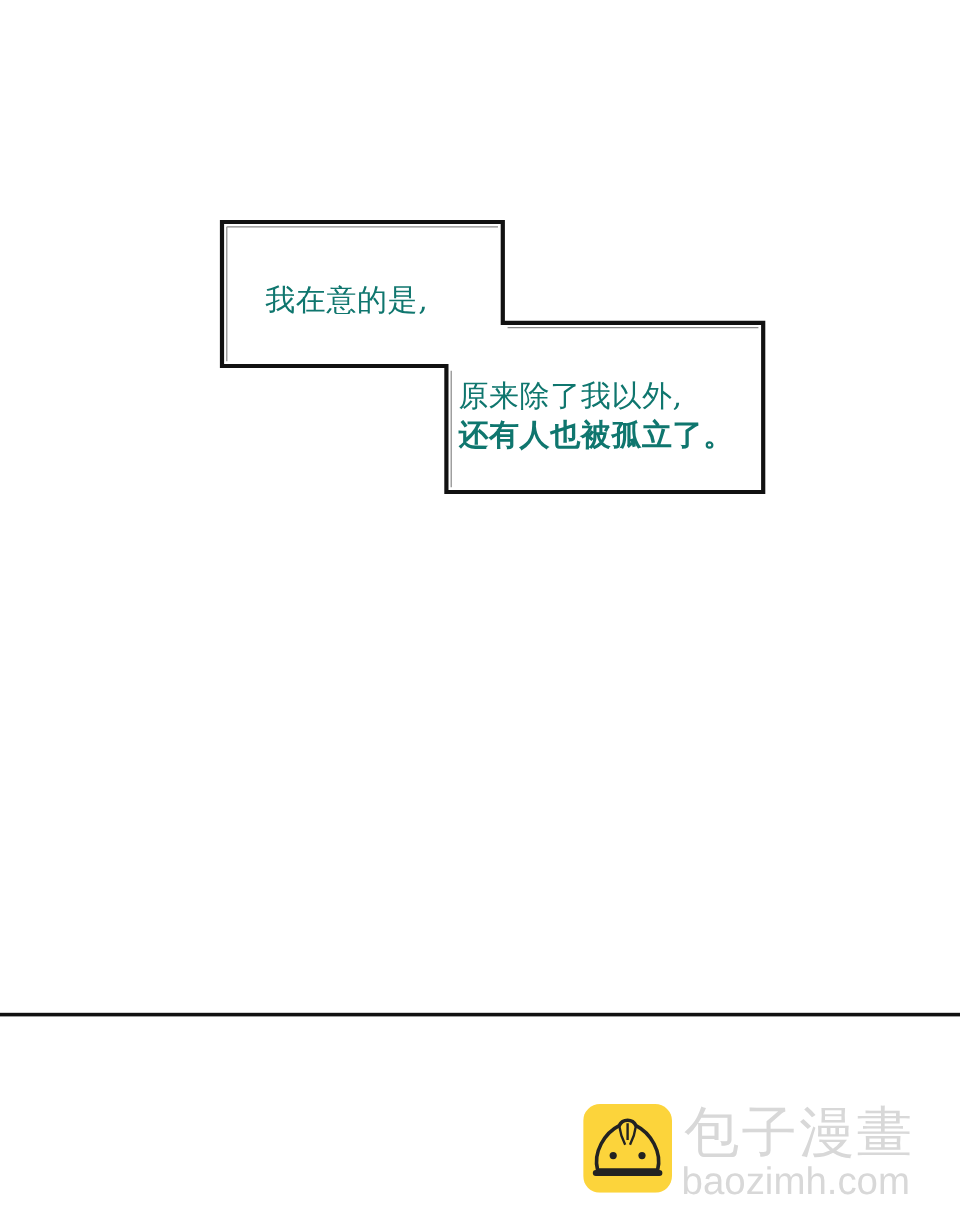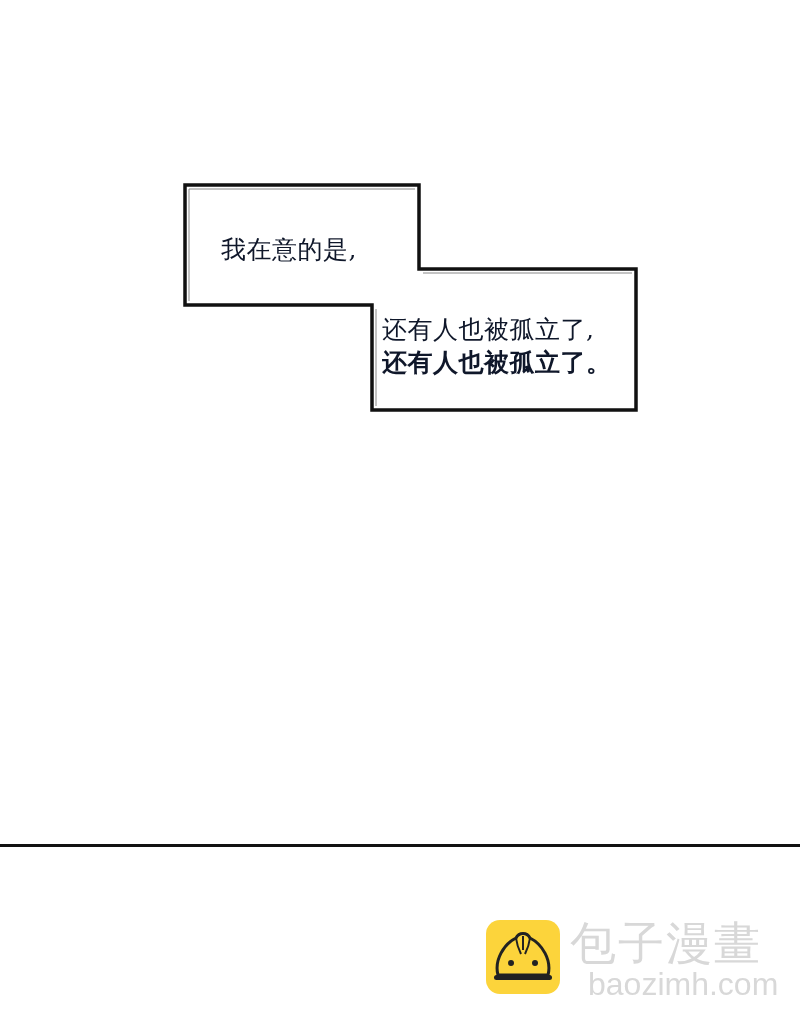--- a/index.html
+++ b/index.html
@@ -1,33 +1,33 @@
 <!DOCTYPE html>
 <html><head>
 <meta charset="utf-8">
 <style>
   html,body{margin:0;padding:0;background:#fff;}
   body{width:800px;height:1026px;position:relative;overflow:hidden;font-family:"DejaVu Sans","Liberation Sans",sans-serif;}
   .caption-shape{position:absolute;left:0;top:0;}
-  .cap-text{position:absolute;color:#0f172a;font-size:25px;line-height:32px;letter-spacing:0.5px;white-space:nowrap;font-family:"DejaVu Serif","Liberation Serif",serif;}
+  .cap-text{position:absolute;color:#0f766e;font-size:25px;line-height:32px;letter-spacing:0.5px;white-space:nowrap;font-family:"DejaVu Serif","Liberation Serif",serif;}
   .divider{position:absolute;left:0;top:844px;width:800px;height:3px;background:#111;}
   .logo{position:absolute;left:486px;top:920px;width:74px;height:74px;}
   .brand-cn{position:absolute;left:570px;top:918px;font-size:46px;line-height:50px;color:#d8d8d8;letter-spacing:2px;font-family:"DejaVu Sans","Liberation Sans",sans-serif;}
-  .brand-url{position:absolute;left:568px;top:966px;font-size:32px;line-height:36px;color:#d8d8d8;font-family:"Liberation Sans","DejaVu Sans",sans-serif;margin-left:20px;}
+  .brand-url{position:absolute;left:568px;top:966px;font-size:32px;line-height:36px;color:#d8d8d8;font-family:"Liberation Sans","DejaVu Sans",sans-serif;}
 </style>
 </head>
 <body>
 
 <svg class="caption-shape" width="800" height="460" viewBox="0 0 800 460">
   <path d="M185 185 L419 185 L419 269 L636 269 L636 410 L372 410 L372 305 L185 305 Z" fill="#fff" stroke="#111" stroke-width="3.5"></path>
   <path d="M189 189 L415 189 M189 189 L189 301 M376 309 L376 406 M423 273 L632 273" fill="none" stroke="#888" stroke-width="1"></path>
 </svg>
 
 <div class="cap-text" style="left:221px;top:234px;">我在意的是,</div>
-<div class="cap-text" style="left:382px;top:314px;">还有人也被孤立了,</div>
+<div class="cap-text" style="left:382px;top:314px;">原来除了我以外,</div>
 <div class="cap-text" style="left:382px;top:347px;font-weight:bold;">还有人也被孤立了。</div>
 
 <div class="divider"></div>
 
 <svg class="logo" viewBox="0 0 74 74">
   <rect x="0" y="0" width="74" height="74" rx="14" fill="#fcd43b"></rect>
   <path d="M12 55 C8 40 18 24 30 18 C33 12 41 12 44 18 C56 24 66 40 62 55 Z" fill="#fcd43b" stroke="#222" stroke-width="3"></path>
   <path d="M30 18 C31 26 33 30 35 34 M44 18 C43 26 41 30 39 34 M37 16 L37 30" fill="none" stroke="#222" stroke-width="2"></path>
   <circle cx="25" cy="43" r="3" fill="#222"></circle>
   <circle cx="49" cy="43" r="3" fill="#222"></circle>

